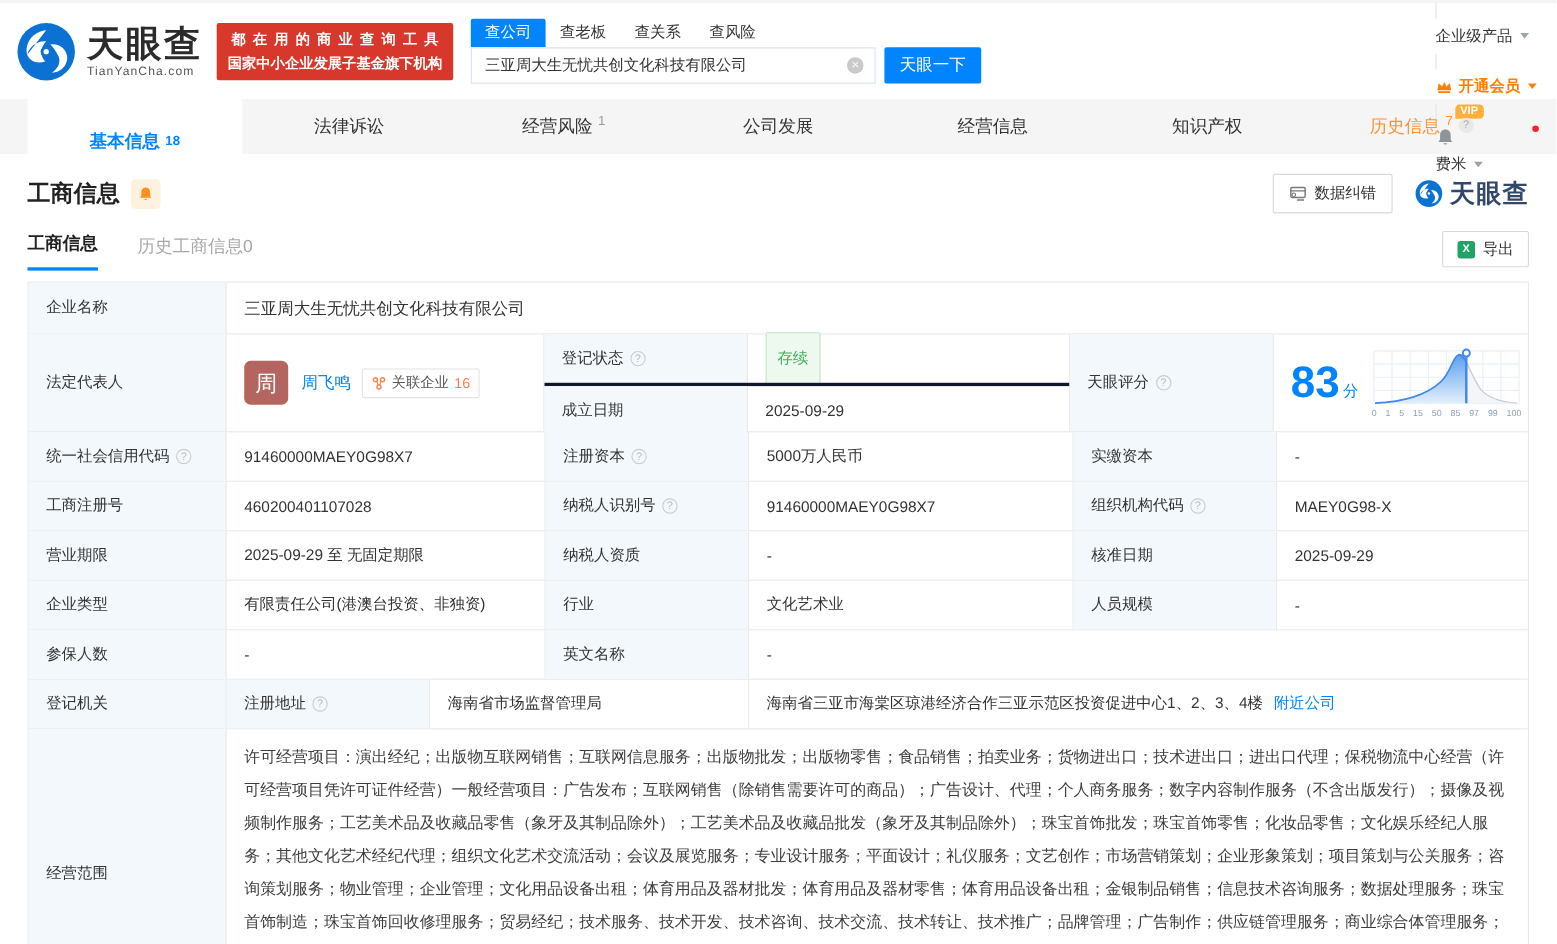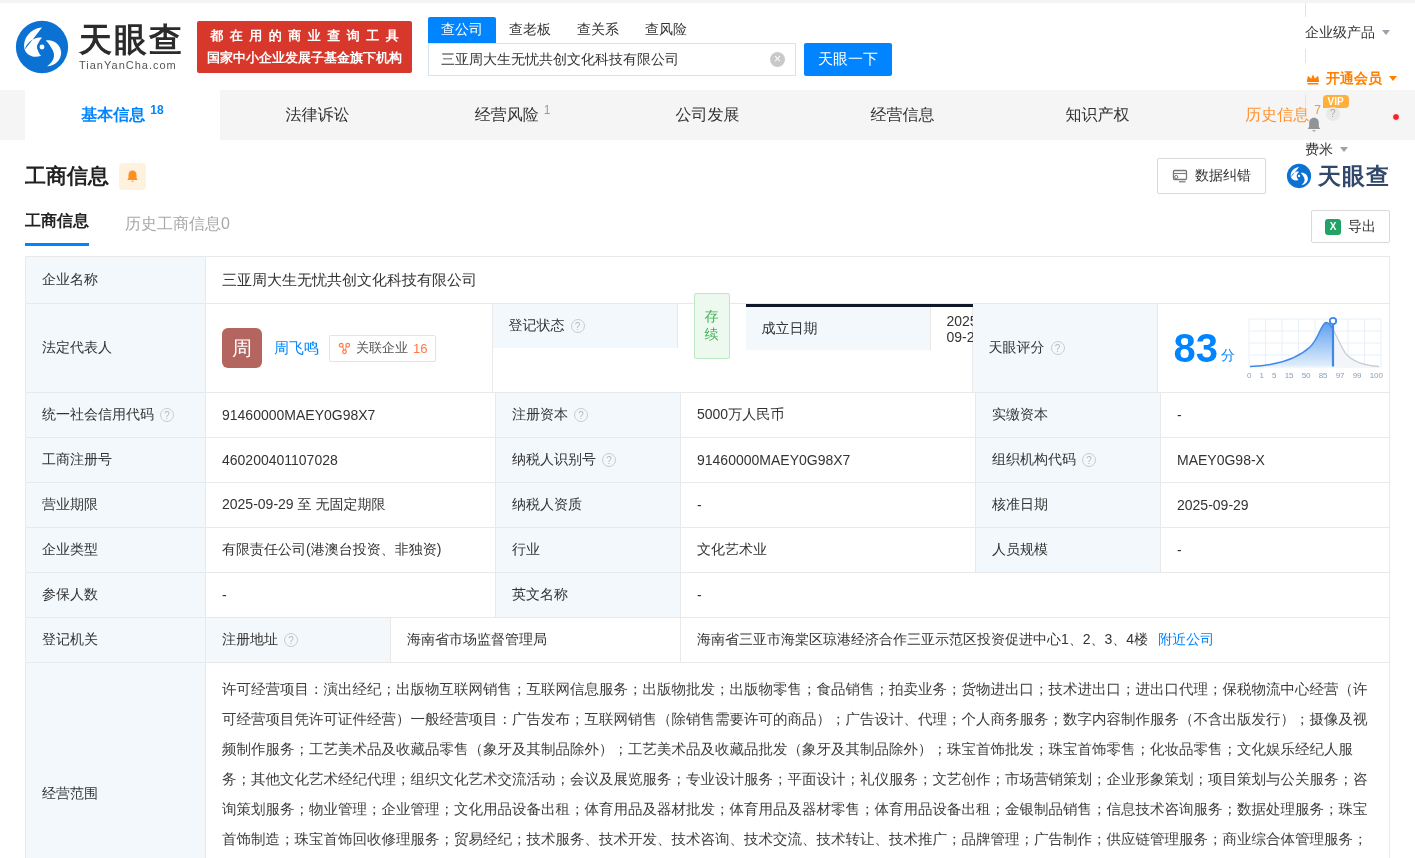--- a/index.html
+++ b/index.html
@@ -32,21 +32,21 @@
   .caret { width:0; height:0; border-left:4px solid transparent; border-right:4px solid transparent; border-top:5px solid #9aa3ad; margin-left:2px; }
   .caret.orange { border-top-color:#ff8000; }
   .vip-link { color:#ff8000; font-weight:bold; }
   .hdivider { width:1px; height:14px; background:#e3e3e3; }
   .bell-wrap { position:relative; cursor:pointer; display:flex; }
   .red-dot { position:absolute; top:-3px; right:-3px; width:8px; height:8px; border-radius:50%; background:#f5222d; border:1px solid #fff; }
   
   .navtabs { height:50px; background:#f5f5f5; display:flex; padding:0 25px; }
   .ntab { flex:1; display:flex; align-items:center; justify-content:center; font-size:16px; gap:5px; cursor:pointer; position:relative; color:#333; }
   .ntab .cnt { font-size:12px; color:#999; position:relative; top:-5px; }
-  .ntab.active { background:#fff; color:#0084ff; font-weight:bold; }
+  .ntab.active { background:#fff; color:#0084ff; font-weight:bold;align-items:flex-end; }
   .ntab.active .cnt { color:#0084ff; }
   .ntab.history { color:#ff9333; }
   .ntab.history .cnt { color:#ff9333; }
   .vip-badge { position:absolute; top:5px; left:calc(50% + 30px); background:#ffb03a; color:#fff; font-size:10px; font-weight:bold; padding:1px 5px; border-radius:4px 4px 4px 0; }
   .qcircle { width:14px; height:14px; border-radius:50%; background:#e9e9e9; color:#aaa; font-size:10px; line-height:14px; text-align:center; position:relative; top:-1px; }
   .qcircle::before { content:"?"; }
   
   .section-head { display:flex; align-items:center; padding:18px 25px 0; }
   .sec-title { font-size:21px; font-weight:bold; color:#222; }
   .sub-bell { width:27px; height:27px; background:#fef2df; border-radius:4px; margin-left:10px; display:flex; align-items:center; justify-content:center; cursor:pointer; }
@@ -66,21 +66,21 @@
   .trow { display:flex; border-bottom:1px solid #e9e9e9; }
   .cell { display:flex; align-items:center; padding:0 16px; border-right:1px solid #e9e9e9; min-height:44px; }
   .cell.last { border-right:none; }
   .lbl { background:#f2f8fc; color:#333; gap:6px; flex:none; }
   .w-l1 { width:180px; } .w-v1 { width:290px; } .w-l2 { width:185px; }
   .w-v2 { width:295px; } .w-l3 { width:185px; } .w-v3 { flex:1; }
   .grow { flex:1; }
   .help { width:14px; height:14px; border-radius:50%; border:1px solid #ccc; color:#b9b9b9; font-size:10px; line-height:13px; text-align:center; flex:none; cursor:pointer; }
   .help::before { content:"?"; }
   .tall .cell { min-height:88px; }
-  .mid { width:480px; display:flex; flex-direction:row; border-right:1px solid #e9e9e9; }
+  .mid { width:480px; display:flex; flex-direction:column; border-right:1px solid #e9e9e9; }
   .subrow { display:flex; height:44px; }
   .subrow + .subrow { border-top:3px solid #0f172a; }
   .subrow .cell { min-height:43px; border-right:1px solid #e9e9e9; }
   .subrow .cell.last { border-right:none; }
   .status-badge { color:#41b057; background:#edf9ef; border:1px solid #bce7c4; padding:14px 10px; font-size:14px; border-radius:2px; }
   .avatar { width:40px; height:40px; border-radius:6px; background:#b5655f; color:#fff; font-size:20px; display:flex; align-items:center; justify-content:center; cursor:pointer; flex:none; }
   .rep-name { color:#0084ff; margin:0 10px 0 12px; font-size:15px; cursor:pointer; }
   .rel-badge { border:1px solid #e4e4e4; height:27px; display:flex; align-items:center; padding:0 8px; gap:5px; font-size:13px; color:#555; border-radius:2px; cursor:pointer; background:#fff; }
   .rel-cnt { color:#ff7a45; }
   .company-val { font-size:15px; }

